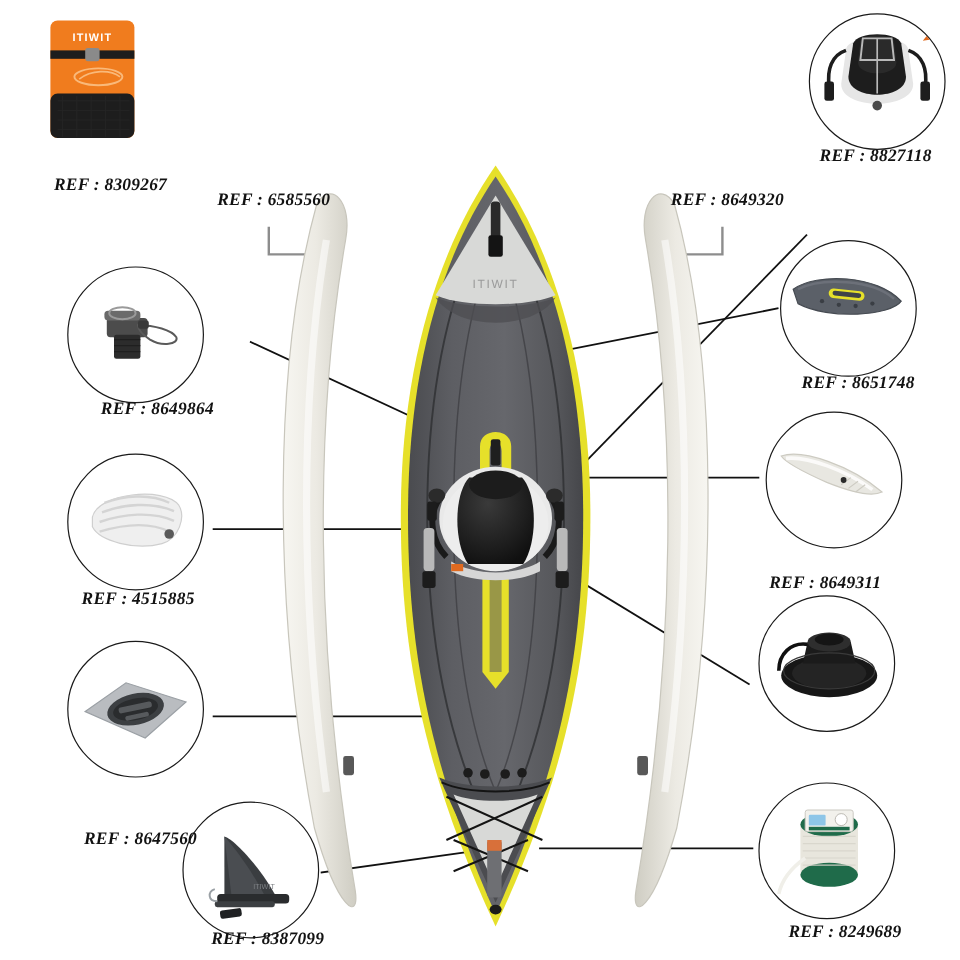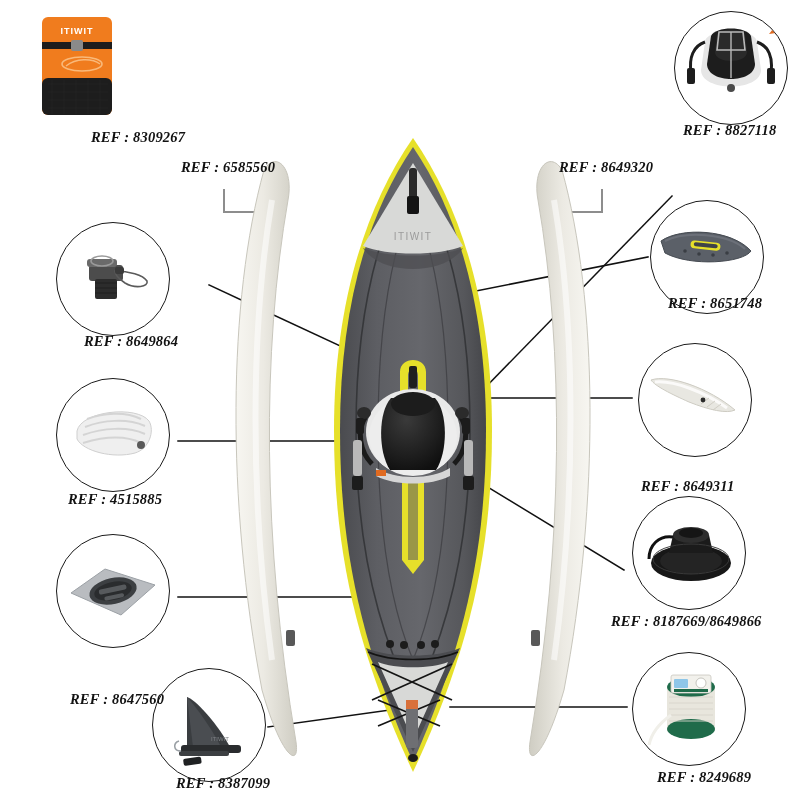--- a/index.html
+++ b/index.html
@@ -331,37 +331,36 @@
         <path d="M36 44 H80 M36 50 H80 M36 56 H80 M36 62 H80 M36 68 H80"></path>
       </g>
       <rect x="38" y="22" width="40" height="18" rx="2" fill="#f2f1ec" stroke="#c9c7bf" stroke-width="0.8"></rect>
       <rect x="41" y="26" width="14" height="9" rx="1" fill="#8ec6e8"></rect>
       <circle cx="68" cy="30" r="5" fill="#ffffff" stroke="#b9b7b0" stroke-width="0.8"></circle>
       <rect x="41" y="36" width="34" height="3" fill="#1f6b4a"></rect>
       <path d="M38 62 C 24 72, 18 82, 16 92" fill="none" stroke="#f0efe9" stroke-width="3"></path>
     </svg>
   </div>
 
-  <div class="ref-label" style="left:45px; top:129px;margin-left:46px;">REF : 8309267</div>
+  <div class="ref-label" style="left:45px; top:146px;">REF : 8309267</div>
 
   <div class="ref-label" style="left:683px; top:122px;text-align:right;">REF : 8827118</div>
 
   <div class="ref-label" style="left:84px; top:333px;text-align:right;">REF : 8649864</div>
 
   <div class="ref-label" style="left:68px; top:491px;">REF : 4515885</div>
 
   <div class="ref-label" style="left:70px; top:655px;margin-top:36px;">REF : 8647560</div>
 
   <div class="ref-label" style="left:176px; top:775px;text-align:right;">REF : 8387099</div>
 
-  <div class="ref-label" style="left:668px; top:295px;font-style:italic;">REF : 8651748</div>
+  <div class="ref-label" style="left:668px; top:311px;font-style:italic;">REF : 8651748</div>
 
   <div class="ref-label" style="left:641px; top:478px;">REF : 8649311</div>
 
-  <div class="ref-label" style="left:611px; top:613px;">REF : 8187669/8649866</div>
 
   <div class="ref-label" style="left:645px; top:769px;margin-left:12px;">REF : 8249689</div>
 
   <div class="ref-label" style="left:181px; top:159px;">REF : 6585560</div>
 
   <div class="ref-label" style="left:559px; top:159px;">REF : 8649320</div>
 
 </div>
 
 </body></html>

